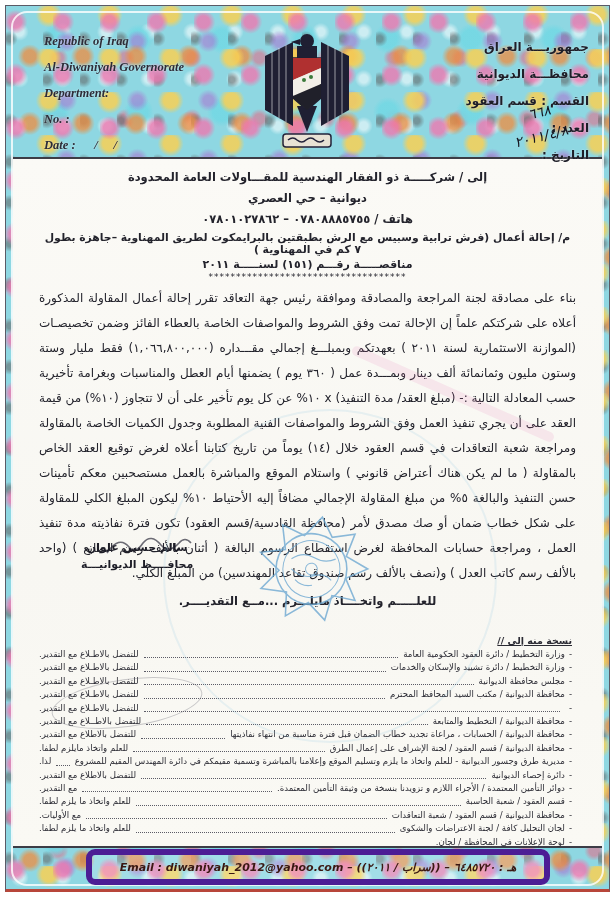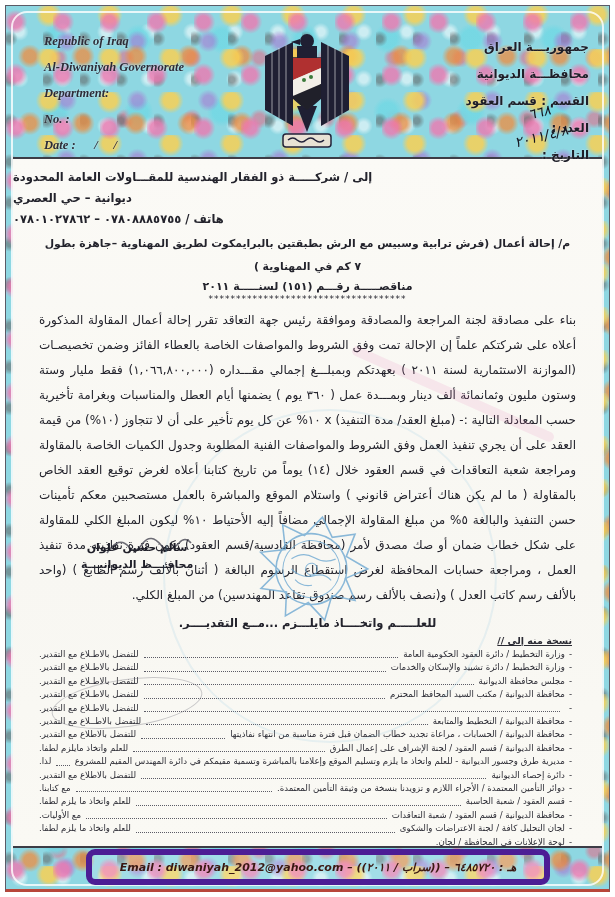--- a/index.html
+++ b/index.html
@@ -38,22 +38,22 @@
   .hand-date{position:absolute;right:46px;top:128px;z-index:5;}
   .emblem{position:absolute;left:257px;top:28px;z-index:4;}
 
   
   .paper{position:absolute;left:13px;top:157px;width:589px;height:687px;z-index:2;
     background:linear-gradient(180deg,#fbfaf6 0%,#f8f7f2 60%,#faf9f4 100%);
     border-top:2px solid #3c3c46;border-bottom:2px solid #3c3c46;
     direction:rtl;color:#23232c;}
   .inner{position:relative;width:100%;height:100%;}
 
-  .to-block{padding-top:8px;text-align:left;font-weight:bold;font-size:11.5px;line-height:21px;}
-  .subject{padding:2px 28px 0;font-weight:bold;font-size:10.8px;line-height:23px;text-align:center;}
+  .to-block{padding-top:8px;text-align:center;font-weight:bold;font-size:11.5px;line-height:21px;}
+  .subject{padding:2px 28px 0;font-weight:bold;font-size:10.8px;line-height:12px;text-align:center;}
   .tender{text-align:center;font-weight:bold;font-size:11px;margin-top:2px;}
   .stars{text-align:center;font-size:9px;letter-spacing:1px;color:#2a2a33;margin-top:1px;}
 
   .body-par{padding:4px 26px 0;text-align:justify;font-size:12px;line-height:25px;font-weight:500;}
   .closing{text-align:center;font-weight:bold;font-size:11.5px;margin-top:8px;}
 
   .sig{position:absolute;right:auto;left:68px;top:380px;text-align:center;font-weight:bold;
     font-size:11px;line-height:17px;color:#1d1d27;}
   .sig-squiggle{position:absolute;left:90px;top:372px;opacity:.8;}
 
@@ -223,21 +223,21 @@
             <div class="copy-row">
               <span class="dash">-</span>
               <span class="to">دائرة إحصاء الديوانية</span>
               <span class="dots"></span>
               <span class="note">للتفضل بالاطلاع مع التقدير.</span>
             </div>
             <div class="copy-row">
               <span class="dash">-</span>
               <span class="to">دوائر التأمين المعتمدة / الأجراء اللازم و تزويدنا بنسخة من وثيقة التأمين المعتمدة.</span>
               <span class="dots"></span>
-              <span class="note">مع كتابنا.</span>
+              <span class="note">مع التقدير.</span>
             </div>
             <div class="copy-row">
               <span class="dash">-</span>
               <span class="to">قسم العقود / شعبة الحاسبة</span>
               <span class="dots"></span>
               <span class="note">للعلم واتخاذ ما يلزم لطفا.</span>
             </div>
             <div class="copy-row">
               <span class="dash">-</span>
               <span class="to">محافظة الديوانية / قسم العقود / شعبة التعاقدات</span>

